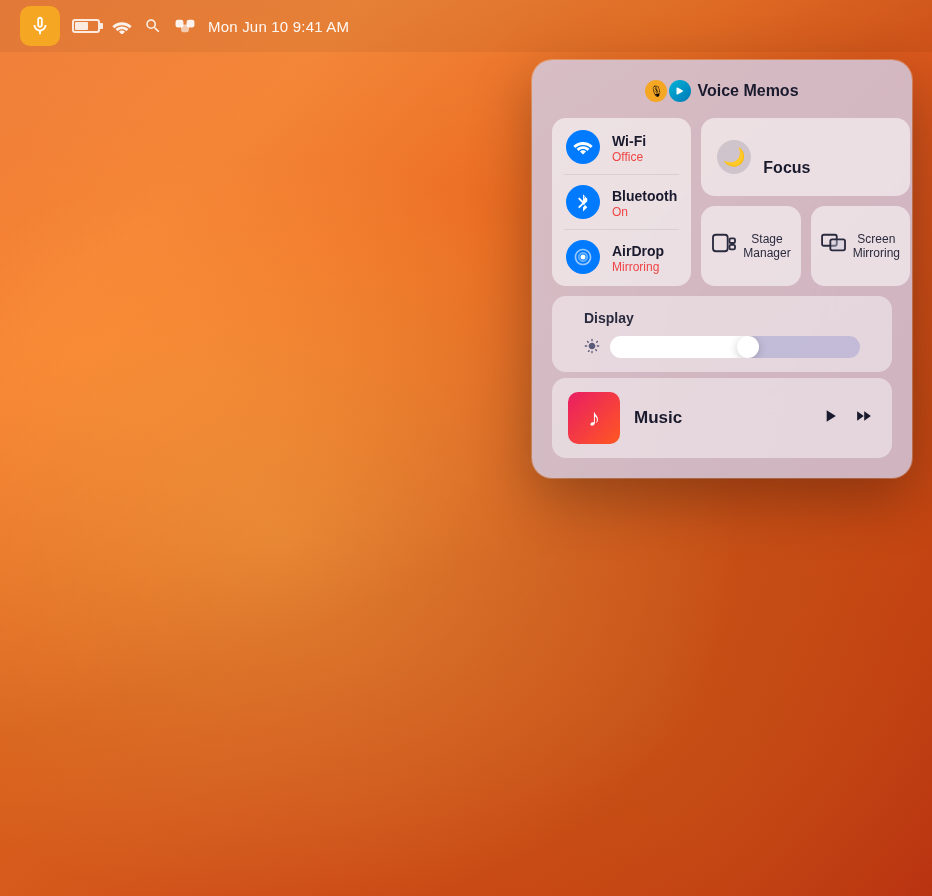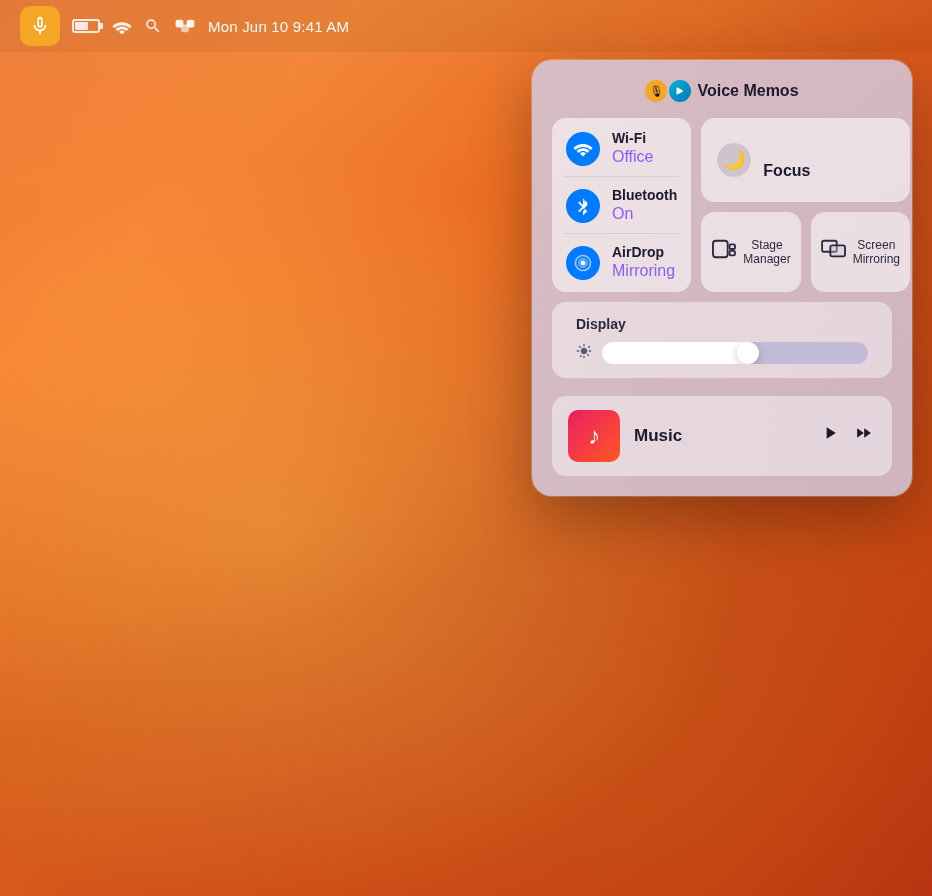--- a/index.html
+++ b/index.html
@@ -235,22 +235,22 @@
     }
 
     .conn-name {
       font-size: 14px;
       font-weight: 600;
       color: #1a1a2e;
       line-height: 1.2;
     }
 
     .conn-status {
-      font-size: 16px;
-      color: #8b5cf6;
+      font-size: 12px;
+      color: #ef4444;
       line-height: 1.2;
     }
 
     .conn-divider {
       height: 1px;
       background: rgba(0,0,0,0.08);
       margin: 0 -2px;
     }
 
     
@@ -319,22 +319,22 @@
       font-weight: 500;
       color: #2a2a3e;
       text-align: center;
       line-height: 1.2;
     }
 
     
     .section {
       background: rgba(255,255,255,0.45);
       border-radius: 14px;
-      padding: 14px 24px;
-      margin-bottom: 18px;
+      padding: 14px 32px;
+      margin-bottom: 6px;
     }
 
     .section-label {
       font-size: 14px;
       font-weight: 600;
       color: #2a2a3e;
       margin-bottom: 10px;
     }
 
     .slider-container {

